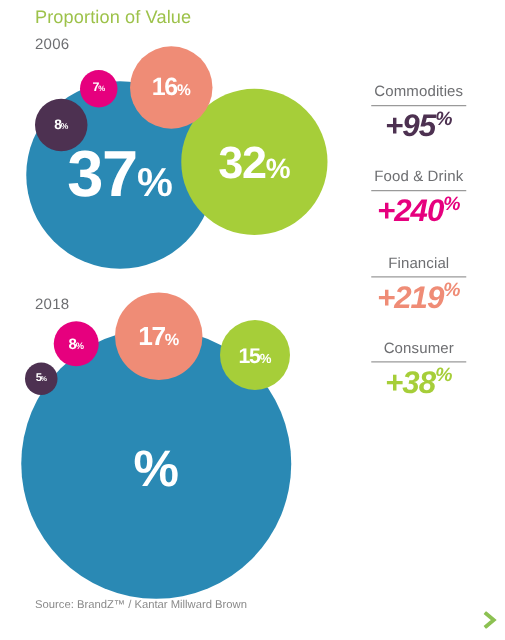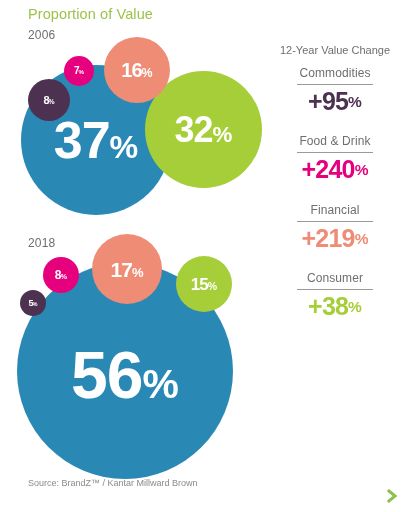--- a/index.html
+++ b/index.html
@@ -45,21 +45,21 @@
   }
 
   .stat { position: absolute; left: 4px; width: 130px; text-align: center; }
   .stat .cat { font-size: 12px; color: #6d6e71; letter-spacing: .1px; }
   .stat .rule {
     width: 76px; height: 1px; background: #9a9a9a;
     margin: 4px auto 2px auto;
   }
   .stat .num {
     font-size: 25px; font-weight: bold; letter-spacing: -.8px;
-    display: inline-flex; align-items: center;
+    display: inline-flex; align-items: flex-start; font-style: italic;
   }
   .stat .num .pct { font-size: .62em; letter-spacing: 0; }
 
   #stat-commodities { top: 66px; }
   #stat-food        { top: 134px; }
   #stat-financial   { top: 203px; }
   #stat-consumer    { top: 271px; }
 
   
   #source {
@@ -120,21 +120,20 @@
         </span>
       </div>
     </div>
 
     <div class="year-label" id="year-2018">2018</div>
 
     <div id="chart-2018" style="position:absolute;left:0;top:230px;width:266px;height:240px;">
 
       <div class="bubble" style="left:17px; top:33px; width:216px; height:216px; background:#2a89b4; z-index:3;">
         <span class="val" style="font-size:66px; transform:translateY(4px);">
-          <span>56</span>
             <span class="pct">%</span>
         </span>
       </div>
 
       <div class="bubble" style="left:92px; top:4px; width:70px; height:70px; background:#ef8c76; z-index:5;">
         <span class="val" style="font-size:21px;">
           <span>17</span>
             <span class="pct">%</span>
         </span>
       </div>
@@ -159,21 +158,20 @@
             <span class="pct">%</span>
         </span>
       </div>
     </div>
 
     <div id="source">Source: BrandZ™ / Kantar Millward Brown</div>
   </div>
 
   <div id="right-col">
 
-    <div class="panel-title">12-Year Value Change</div>
 
     <div class="stat" id="stat-commodities">
       <div class="cat">Commodities</div>
       <div class="rule"></div>
       <div class="num" style="color:#4d3151;">
         <span>+95</span>
           <span class="pct">%</span>
       </div>
     </div>
 

